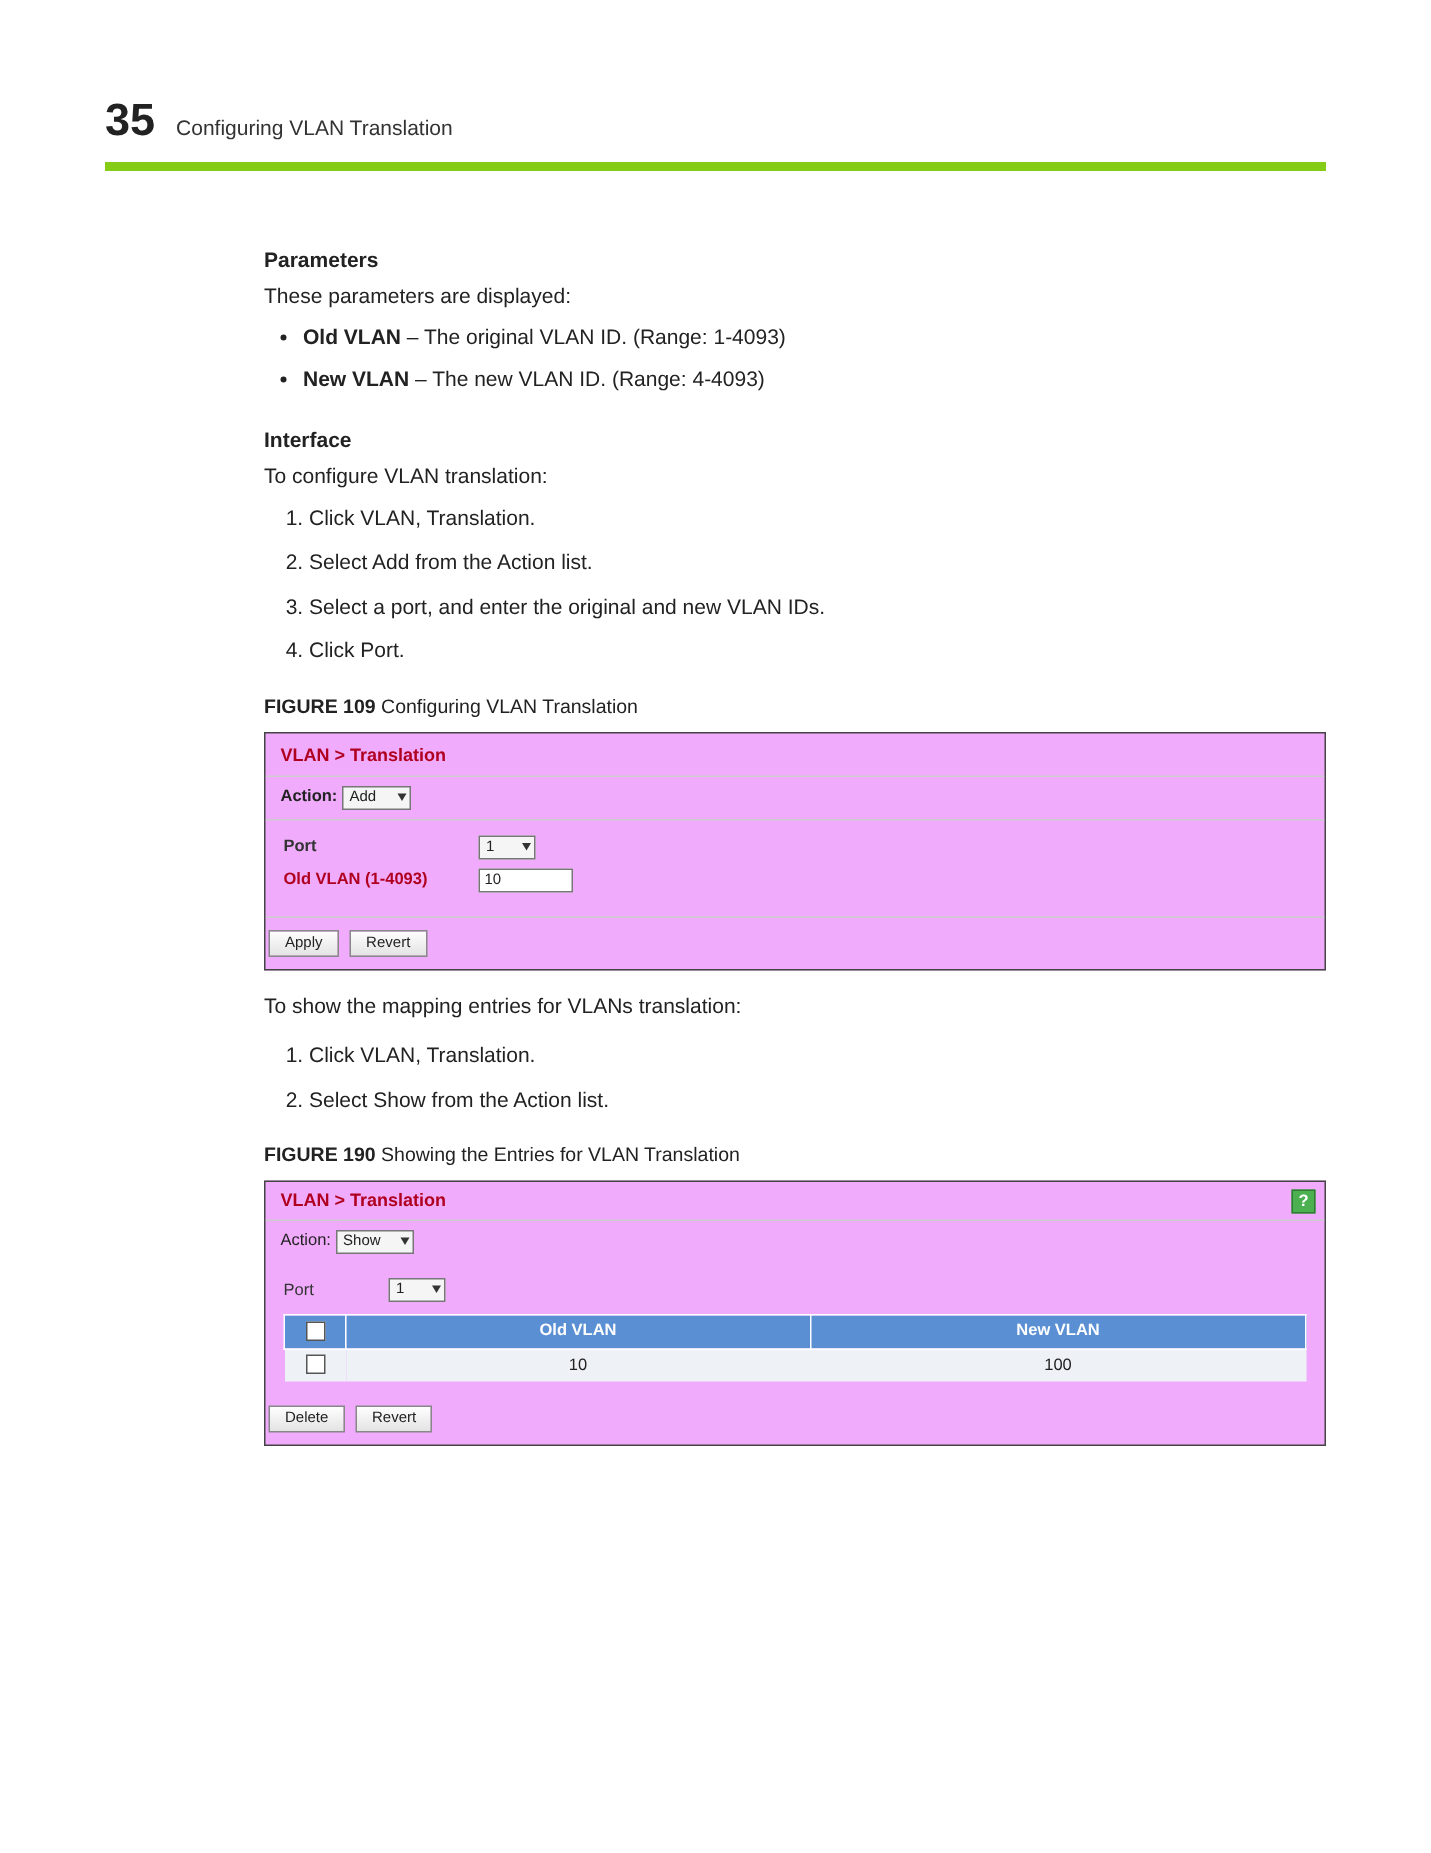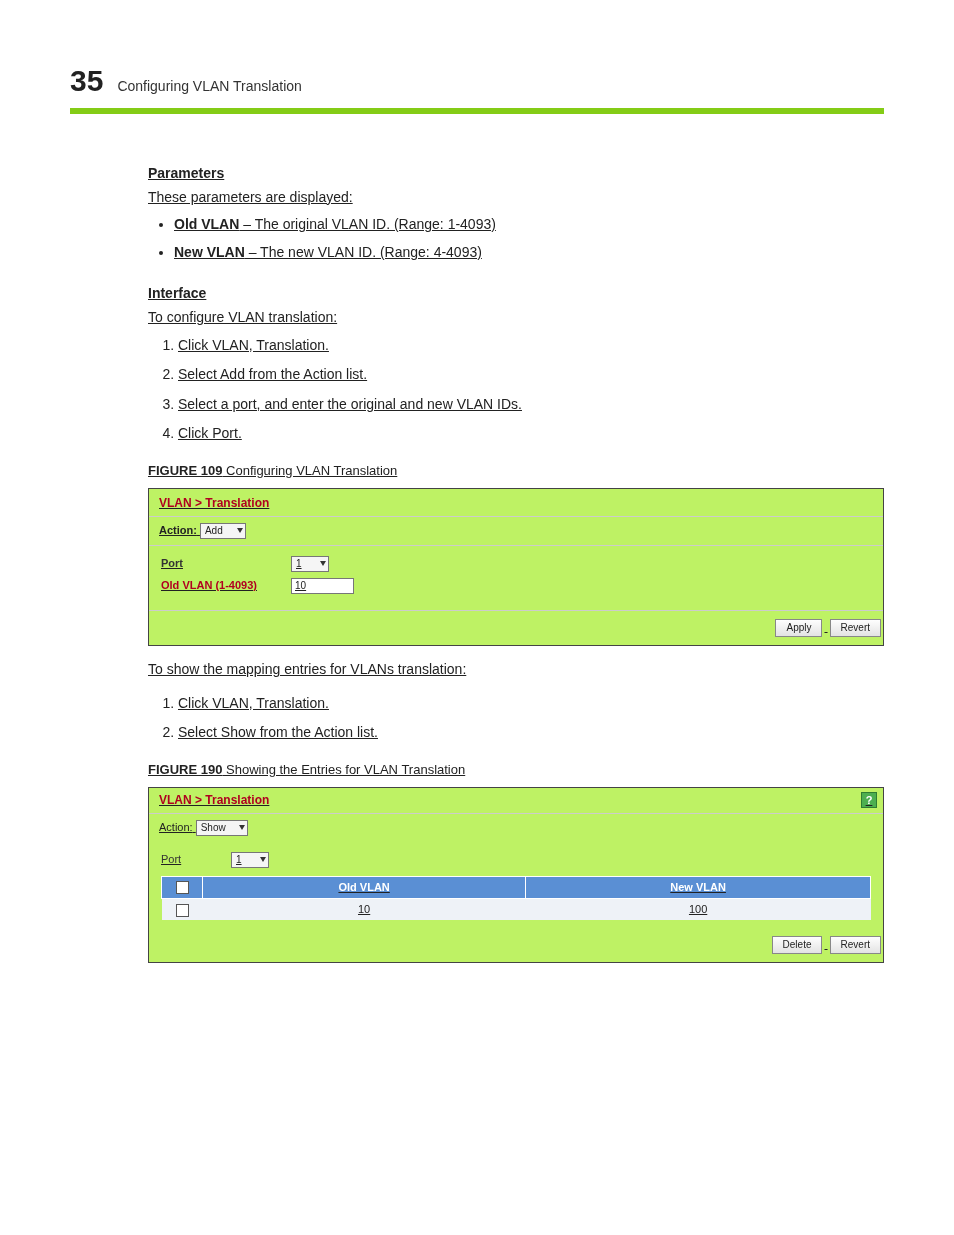--- a/index.html
+++ b/index.html
@@ -23,23 +23,22 @@
   .page-header .chapter-num {
     font-size: 30px;
     font-weight: bold;
     margin-right: 14px;
   }
   .page-header .chapter-title {
     font-size: 14px;
     color: #333;
   }
   .content {
-    margin-left: 78px;
+    margin-left: 106px;
     margin-right: 0;
-    text-decoration: underline;
   }
   .section-heading {
     font-weight: bold;
     font-size: 14px;
     margin-top: 22px;
     margin-bottom: 4px;
   }
   ul.bullets {
     margin: 8px 0 14px 0;
     padding-left: 26px;
@@ -57,21 +56,21 @@
   .fig-caption {
     margin-top: 18px;
     margin-bottom: 8px;
     font-size: 13px;
   }
   .fig-caption .fig-label {
     font-weight: bold;
   }
   .figure-box {
     border: 1px solid #444;
-    background: #bef264;
+    background: #f0abfc;
     padding: 0;
     font-size: 11px;
     overflow: hidden;
   }
   .figure-box .top-row {
     padding: 6px 10px 4px 10px;
   }
   .figure-box .breadcrumb {
     color: #b00020;
     font-weight: bold;
@@ -125,21 +124,21 @@
   .figure-box .txt {
     font-size: 10px;
     border: 1px solid #777;
     background: #fff;
     width: 55px;
     padding: 0 3px;
     height: 14px;
     line-height: 14px;
   }
   .figure-box .btn-row {
-    text-align: right;
+    text-align: left;
     padding: 8px 0 8px 0;
     border-top: 1px solid #ccc;
   }
   .figure-box .btn {
     font-size: 10px;
     border: 1px solid #888;
     background: linear-gradient(#fefefe,#e3e3e3);
     padding: 1px 10px;
     margin: 0 2px;
     display: inline-block;

